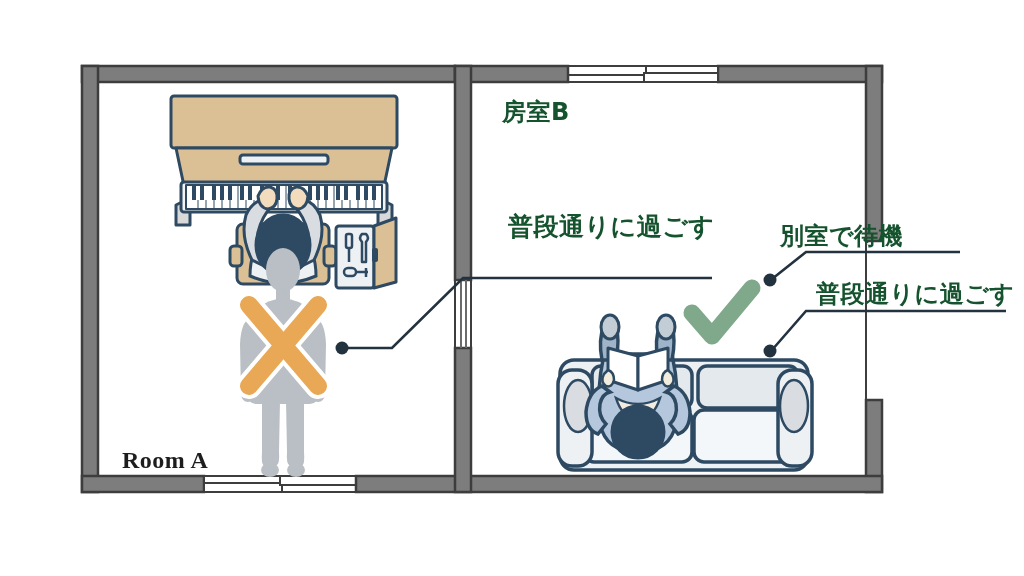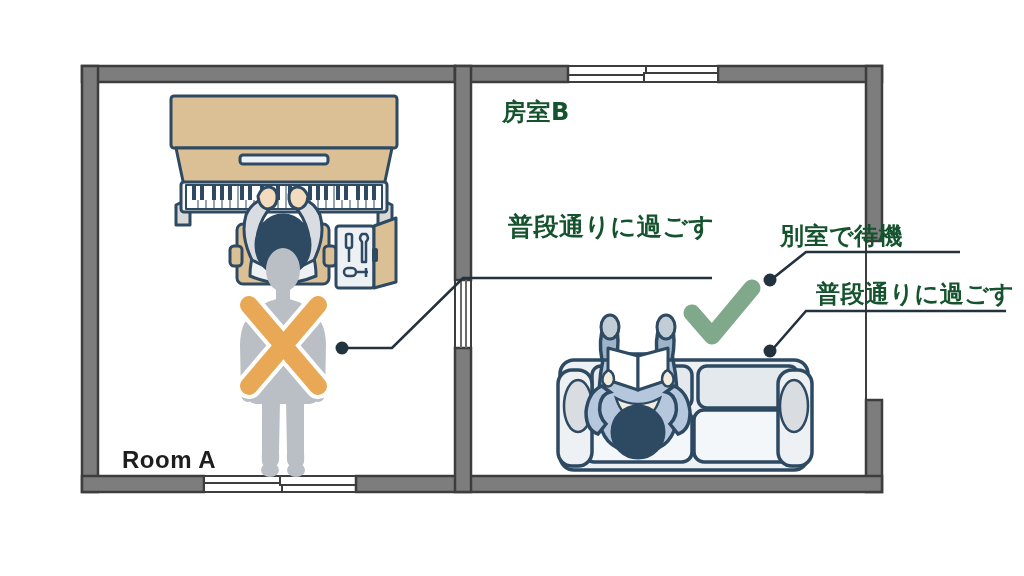--- a/index.html
+++ b/index.html
@@ -31,21 +31,21 @@
     color: #14532d;
     font-weight: bold;
     white-space: nowrap;
     line-height: 1;
     letter-spacing: 0.5px;
   }
   .lbl-jp {
     font-family: "DejaVu Sans", "Liberation Sans", sans-serif;
   }
   .lbl-en {
-    font-family: Liberation Sans, sans-serif;
+    font-family: Liberation Serif, serif;
     color: #1d1d1d;
   }
   #label-room-a   { left: 122px; top: 448px; font-size: 24px; }
   #label-room-b   { left: 502px; top: 100px; font-size: 24px; }
   #label-pressure { left: 508px; top: 214px; font-size: 25px; }
   #label-wait     { left: 780px; top: 224px; font-size: 24px; }
   #label-normal   { left: 816px; top: 282px; font-size: 24px; }
 </style>
 </head>
 <body>

